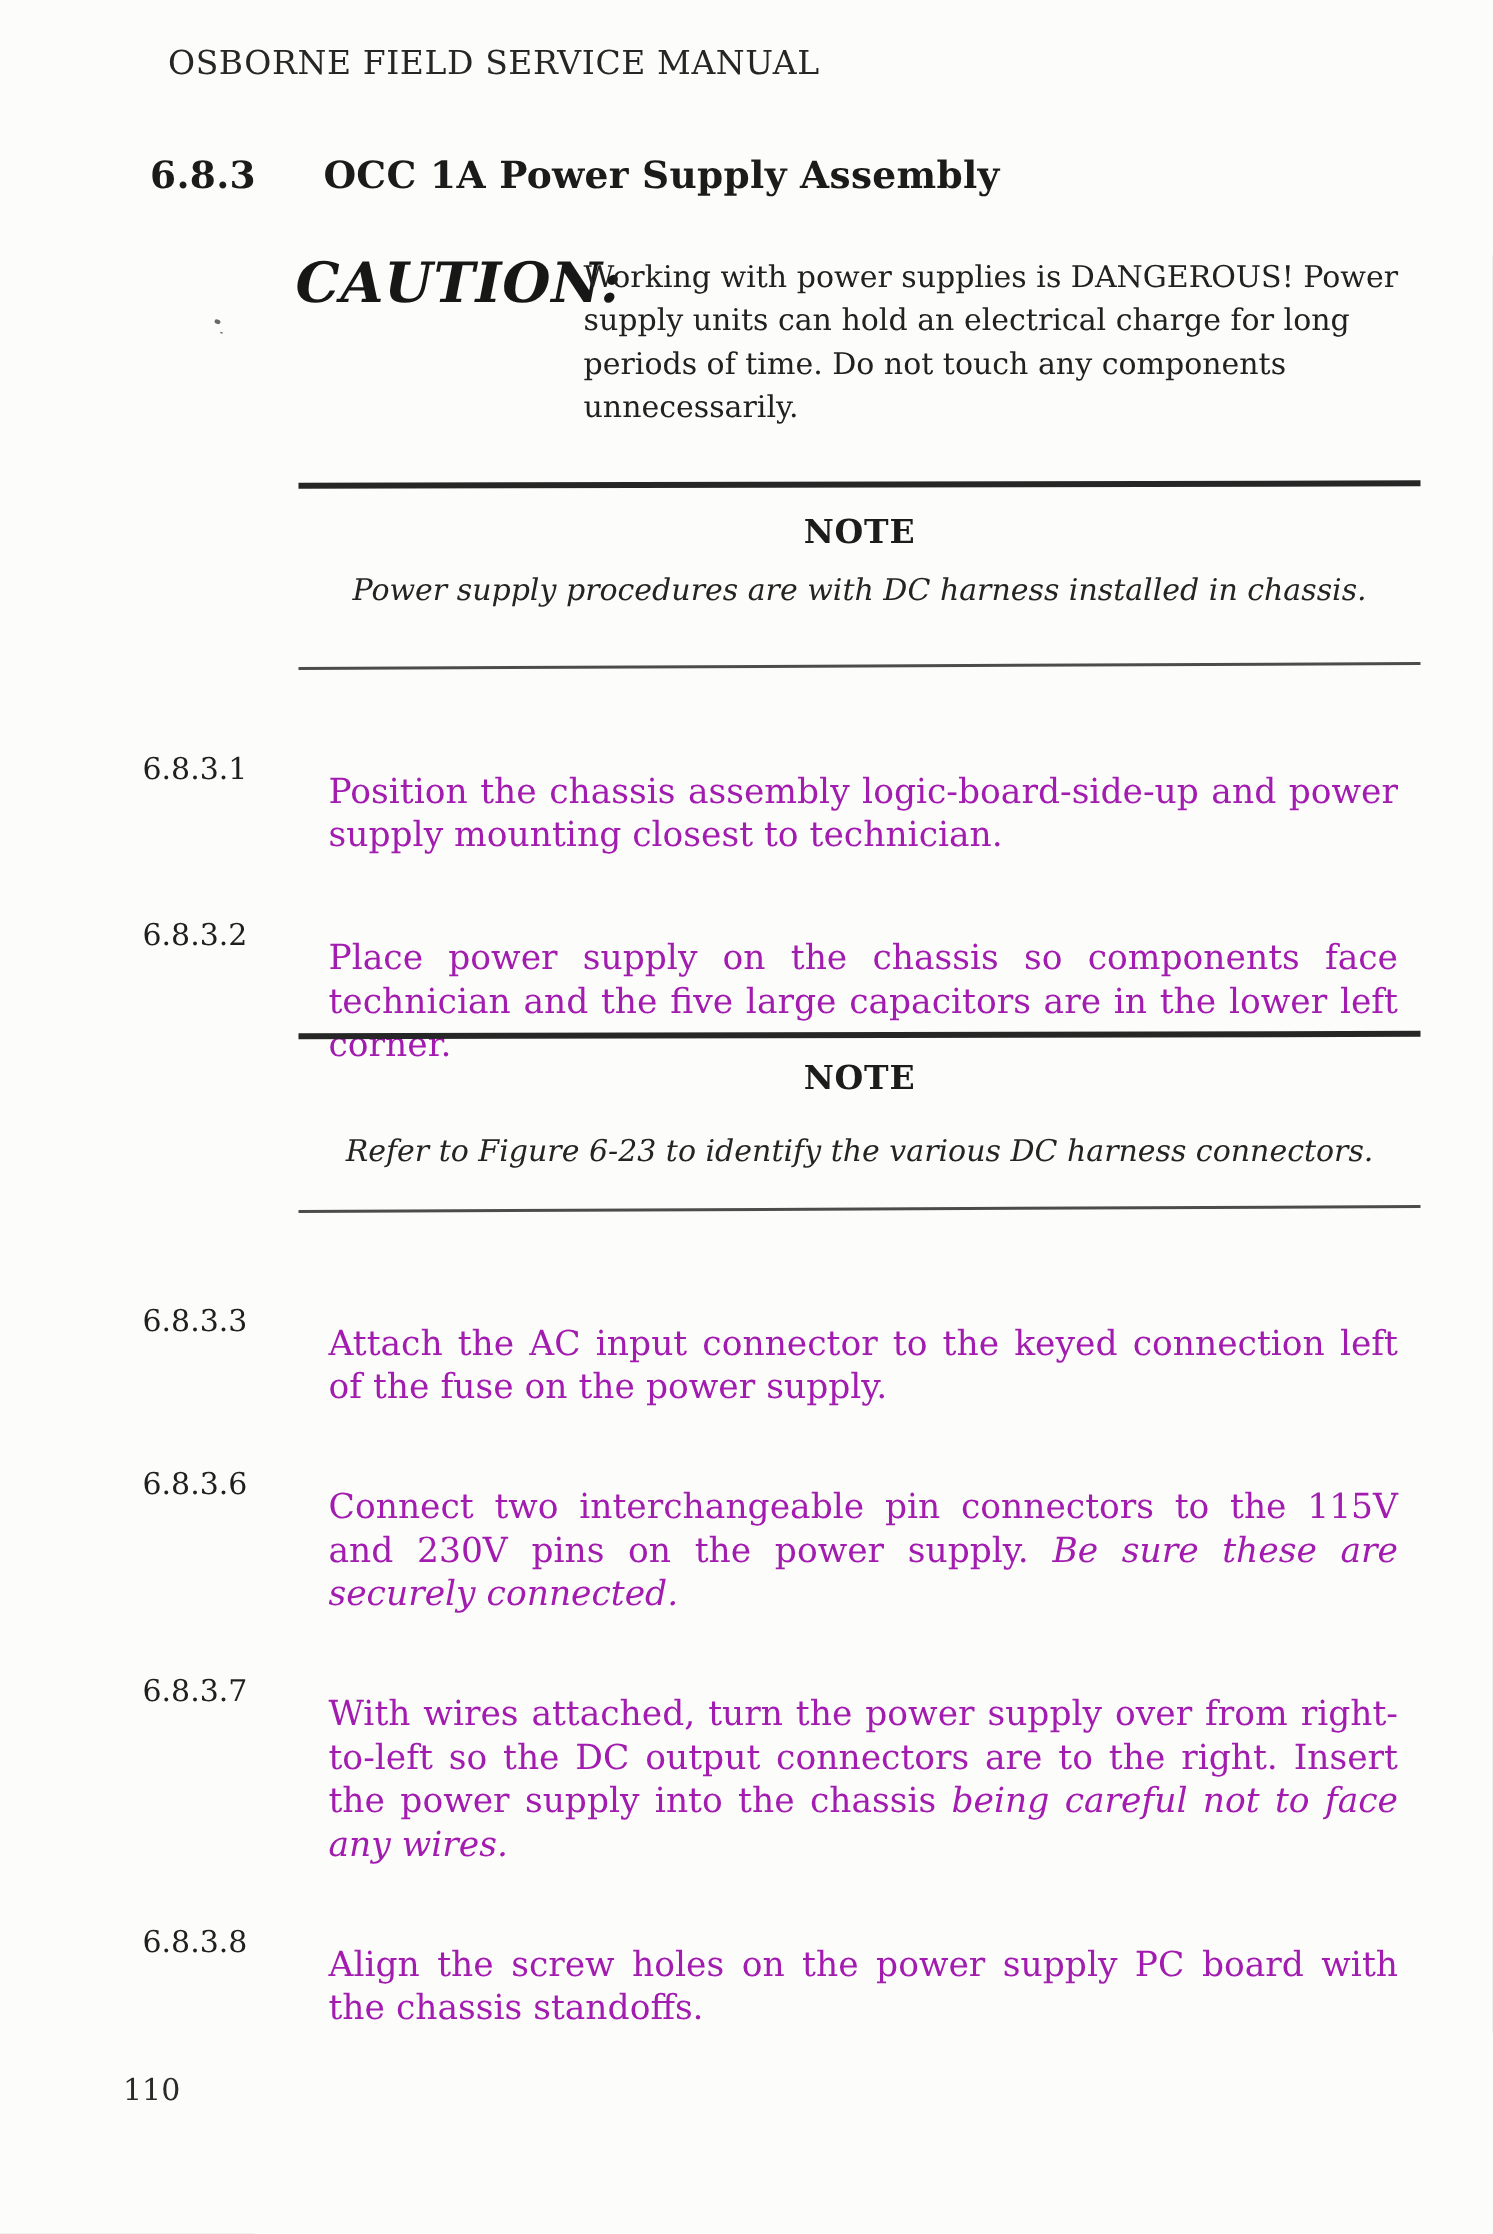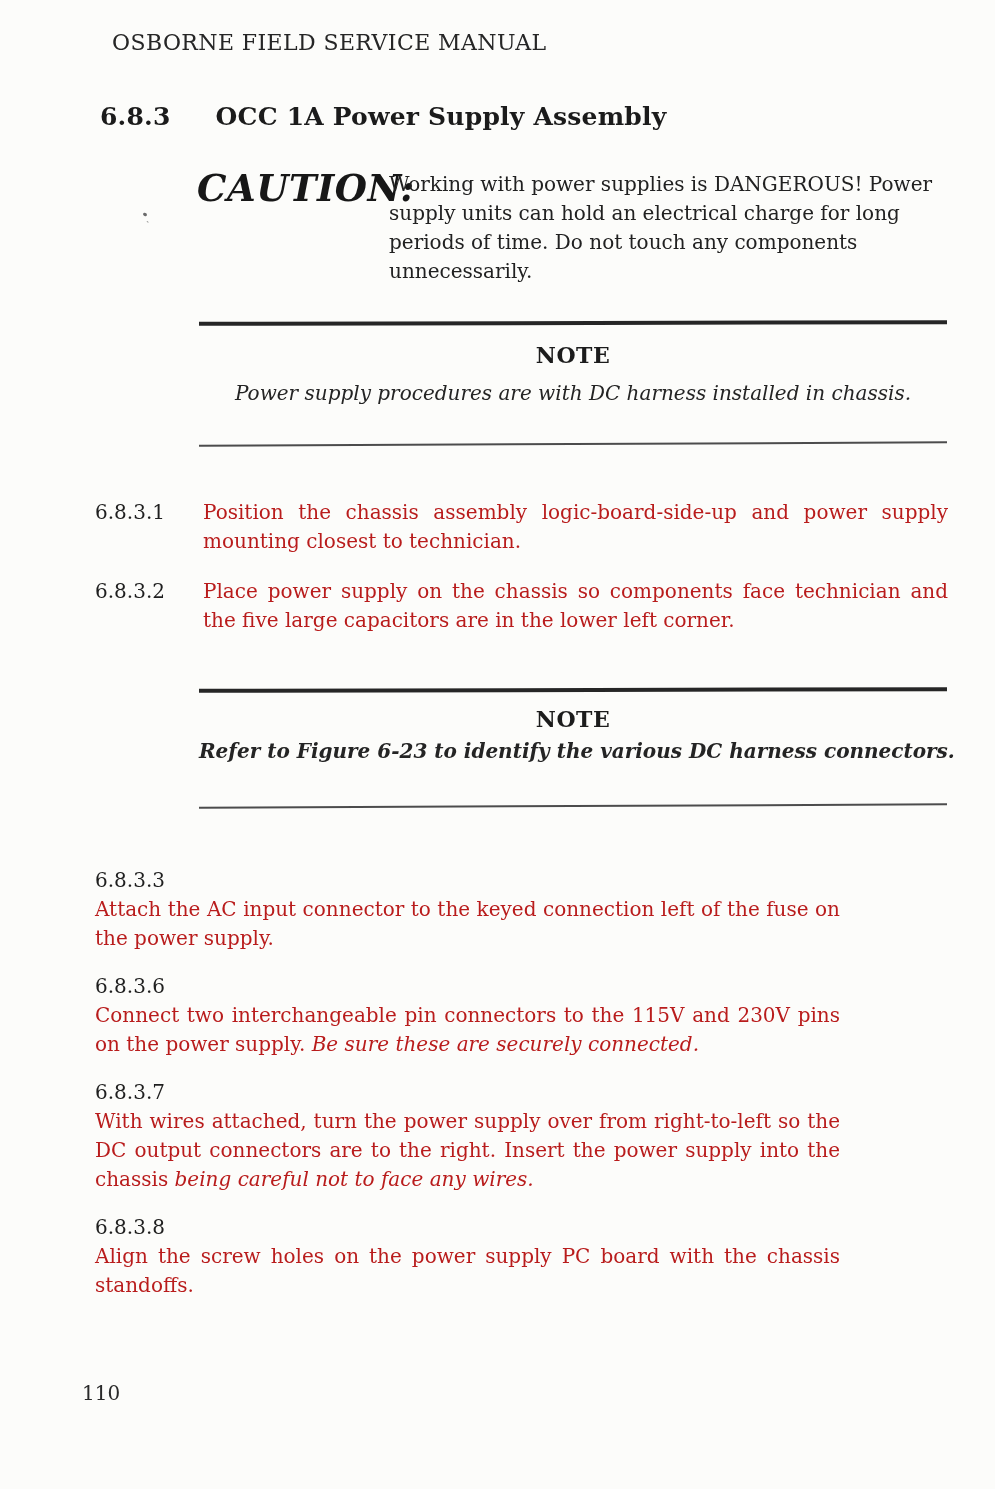--- a/index.html
+++ b/index.html
@@ -102,43 +102,43 @@
     font-size: 20px;
     color: #242424;
     white-space: nowrap;
   }
   #note-1 { top: 321px; height: 125px; }
   #note-1 .note-title { margin-top: 17px; }
   #note-1 .note-text  { margin-top: 13px; }
   #note-1 .note-rule-bottom { top: 122px; }
   #note-2 { top: 688px; height: 120px; }
   #note-2 .note-title { margin-top: 14px; }
-  #note-2 .note-text  { margin-top: 7px; font-weight: bold; }
+  #note-2 .note-text  { margin-top: 23px; }
   #note-2 .note-rule-bottom { top: 117px; }
 
   .steps { position: absolute; left: 95px; width: 853px; }
   #steps-1 { top: 498px; }
   #steps-2 { top: 866px; }
   .step { display: flex; align-items: flex-start; }
   #steps-1 .step { margin-bottom: 21px; }
-  #steps-2 .step { margin-bottom: 19px; flex-direction: column; }
+  #steps-2 .step { margin-bottom: 19px; }
   .step-num {
     flex: none;
     width: 108px;
     font-size: 20px;
     line-height: 29px;
     color: #1f1f1f;
   }
   .step-text {
-    margin: 0;
+    margin: 16px;
     width: 745px;
-    font-size: 20px;
+    font-size: 23px;
     line-height: 29px;
     text-align: justify;
-    color: #b91c1c;
+    color: #a21caf;
   }
   .step-text .it { font-style: italic; }
 
   .page-number {
     position: absolute;
     left: 82px;
     top: 1381px;
     font-size: 20px;
     color: #2a2a2a;
   }

